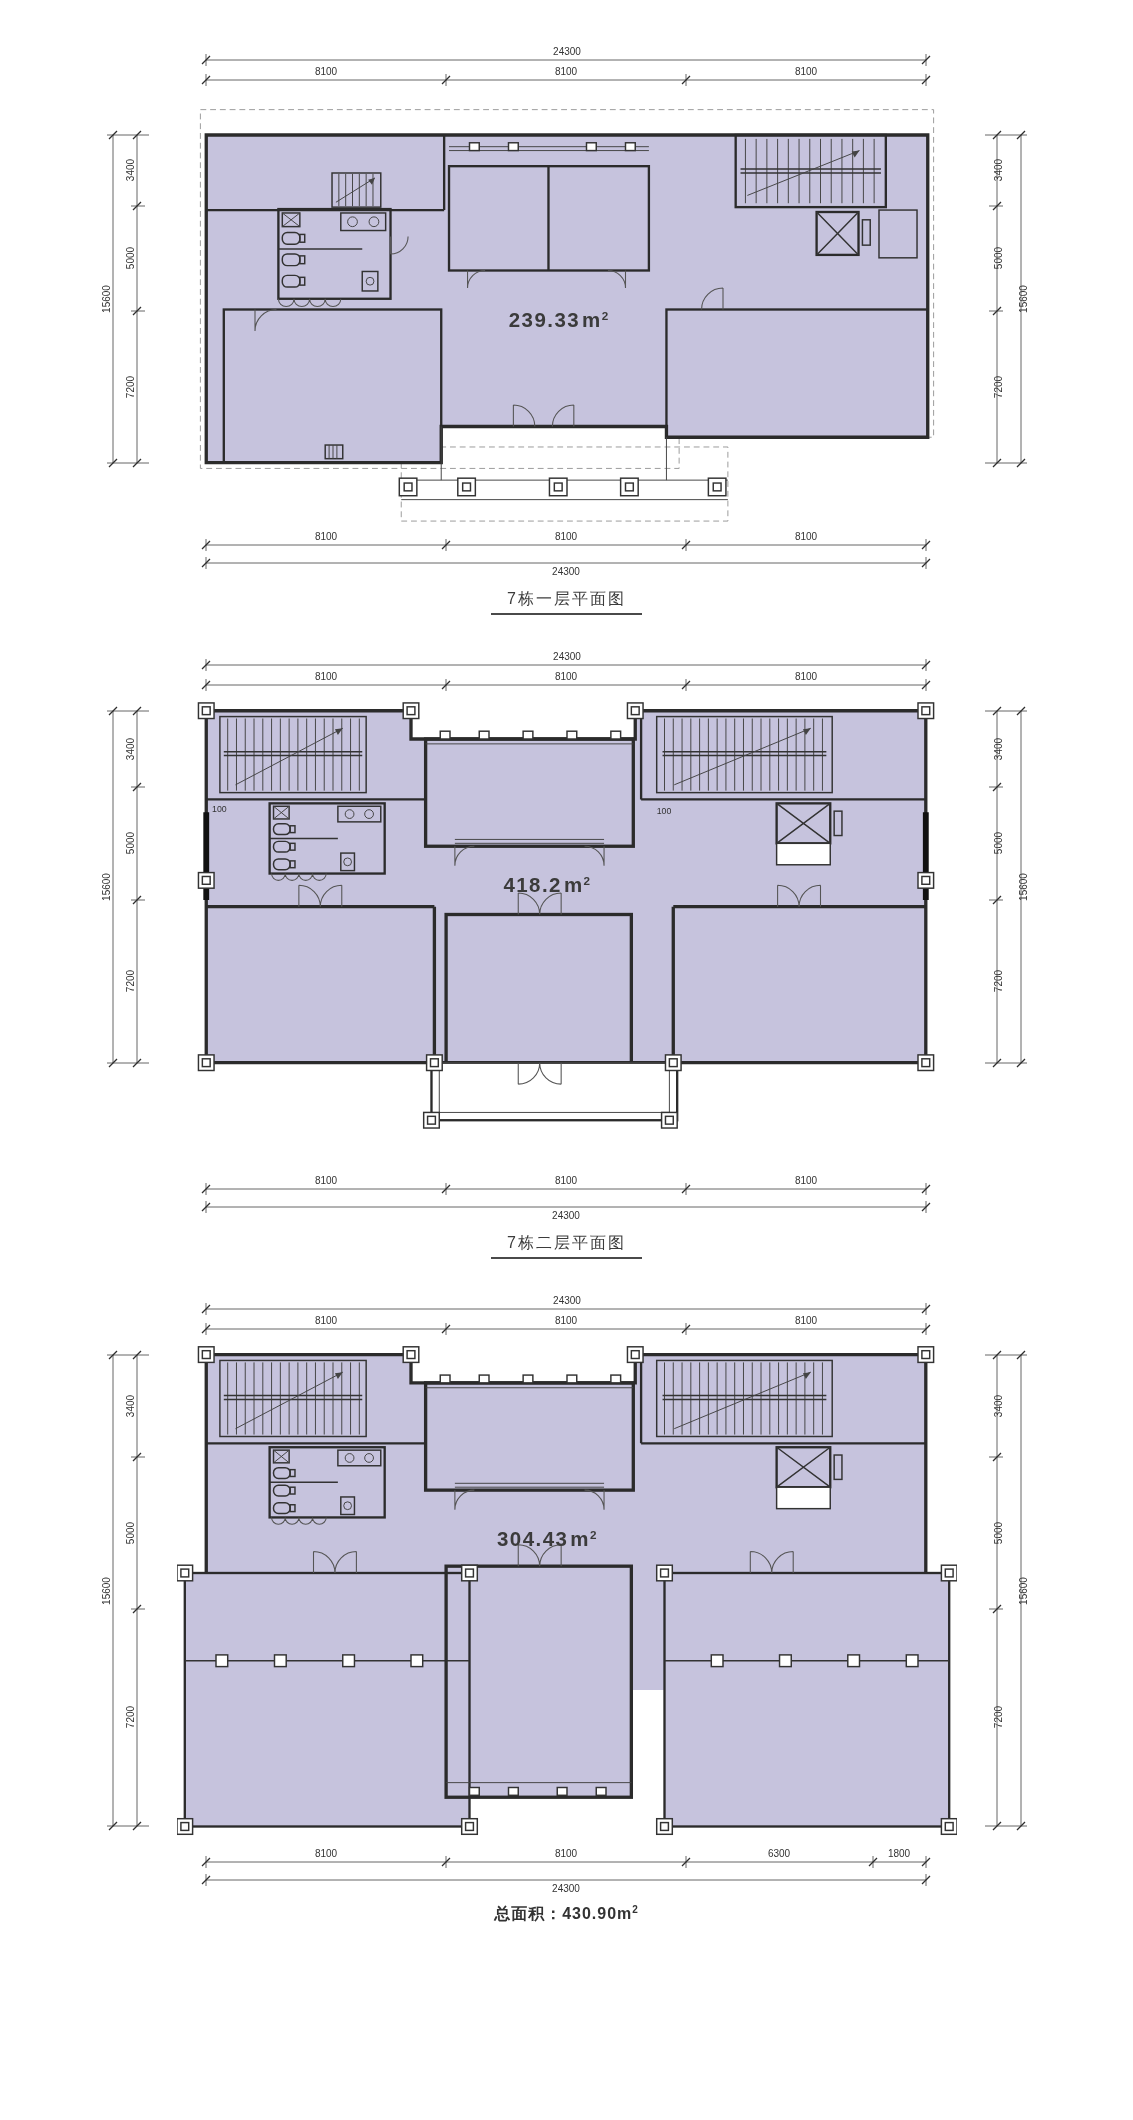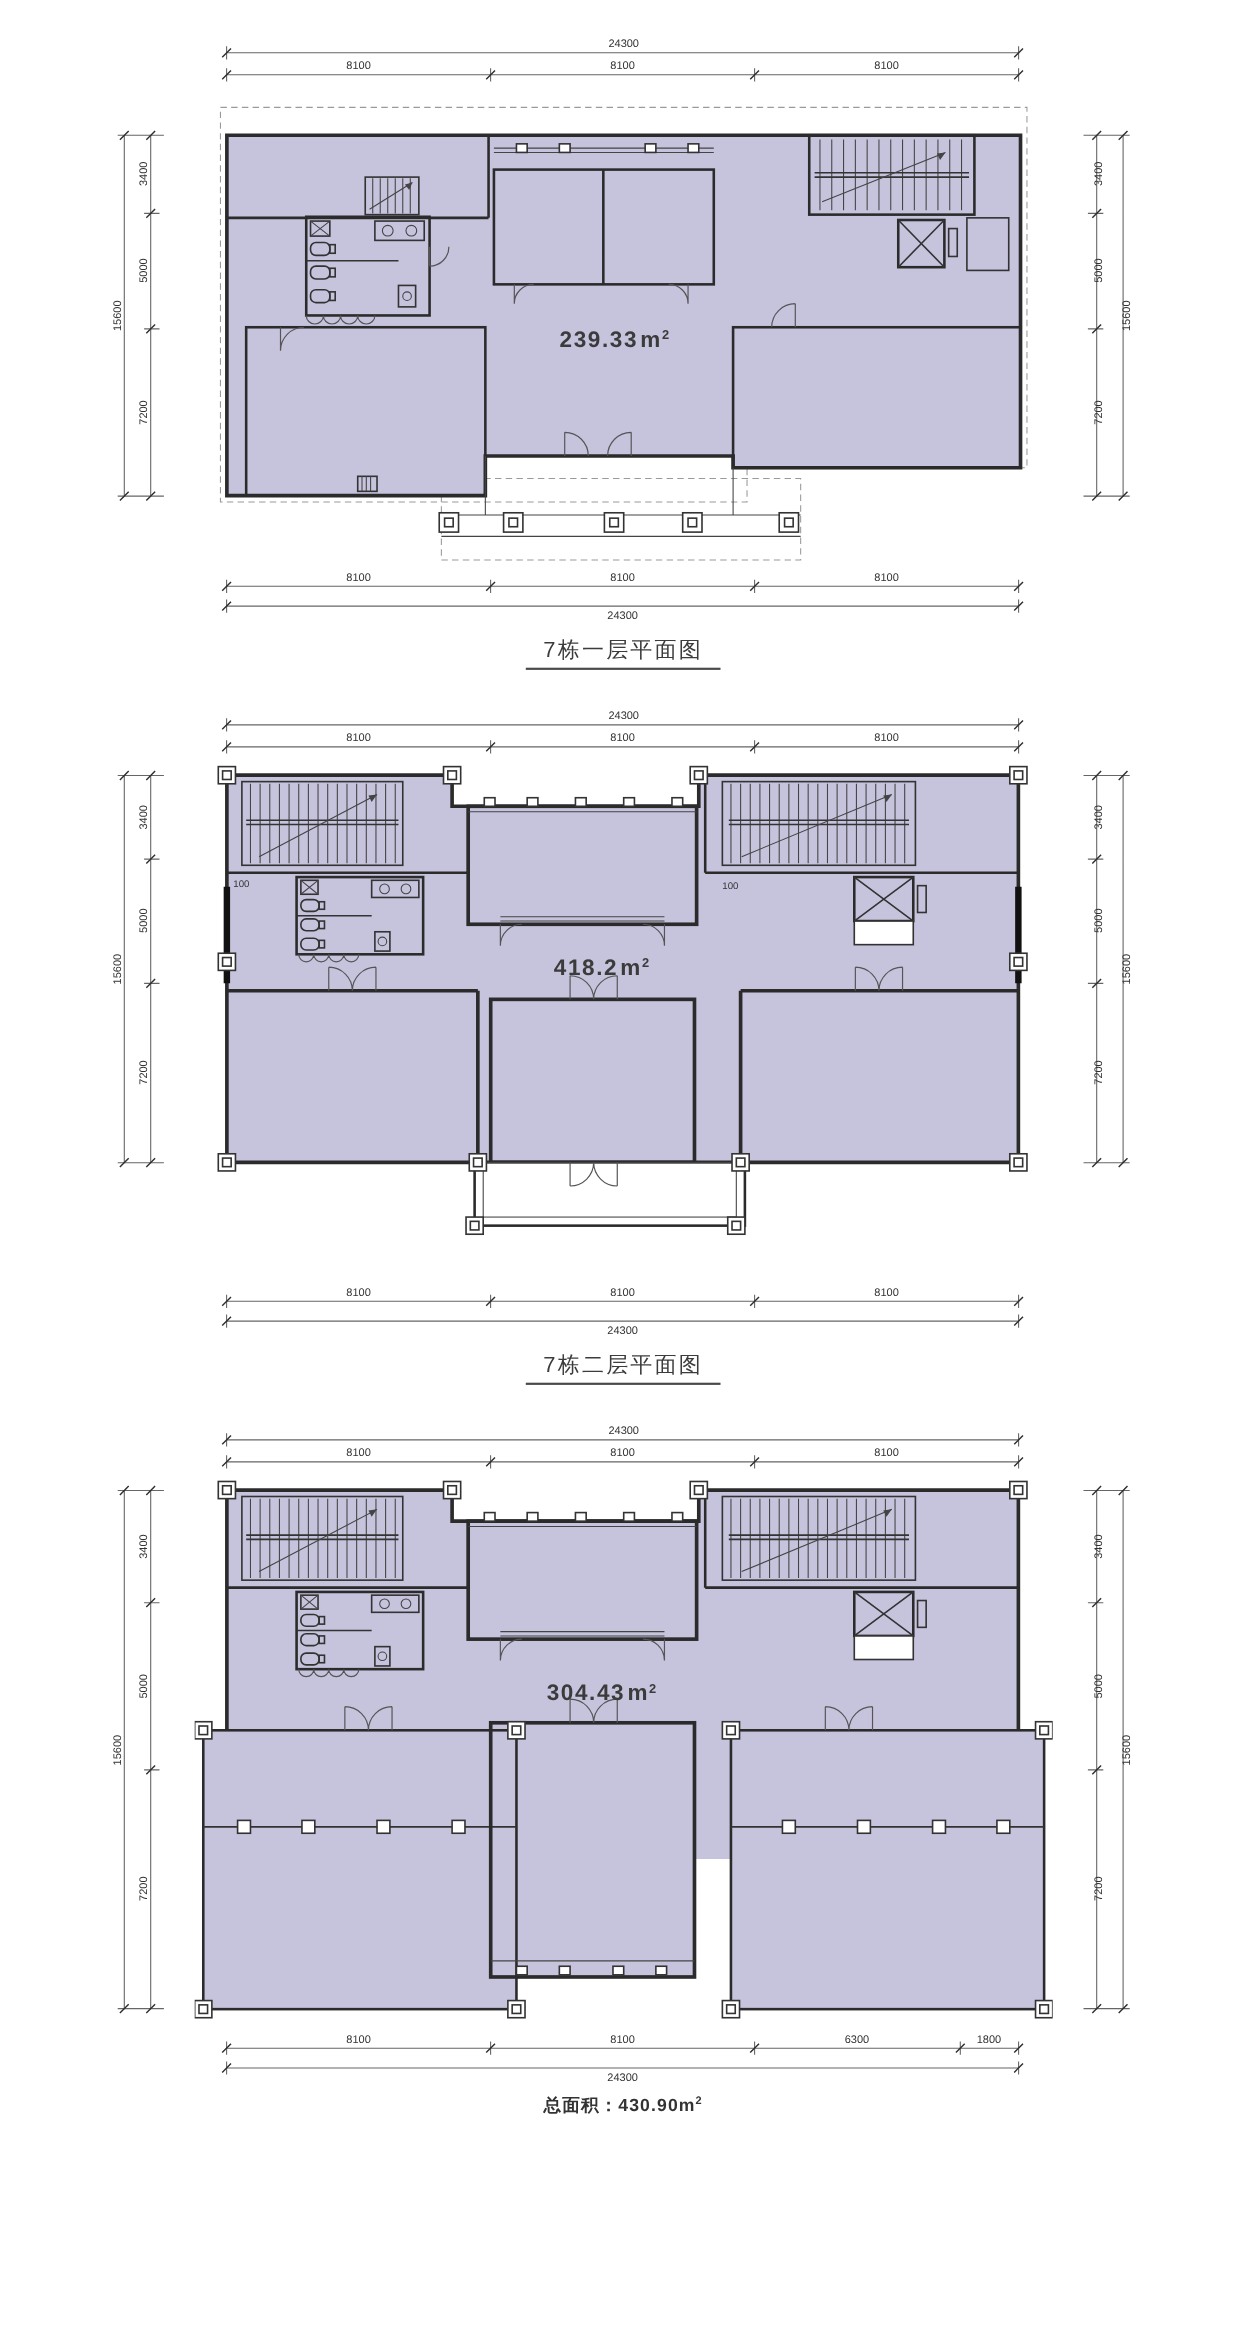--- a/index.html
+++ b/index.html
@@ -1,17 +1,17 @@
 <!DOCTYPE html>
 <html><head>
 <meta charset="utf-8">
 <style>
   html,body{margin:0;padding:0;background:#ffffff;}
   body{width:1133px;min-height:2120px;font-family:"Liberation Sans","DejaVu Sans",sans-serif;color:#333;}
-  .sheet{padding-top:32px;}
+  .sheet{padding-top:32px;margin-top:12px;}
   .plan-section{margin-bottom:34px;}
   .grid{display:grid;grid-template-columns:64px 780px 64px;justify-content:center;column-gap:14px;align-items:start;}
   .grid .mid{grid-column:2;}
   svg{display:block;}
   svg text{font-family:"Liberation Sans","DejaVu Sans",sans-serif;}
   .dt{font-size:10px;fill:#333;}
   .area-label{font-size:21px;font-weight:bold;fill:#3b3b3b;letter-spacing:1.5px;}
   .sup{font-size:12px;}
   .ann{font-size:9px;fill:#333;}
   .w4{stroke:#2b2b2b;stroke-width:3.4;fill:none;}
@@ -20,21 +20,21 @@
   .t{stroke:#444;stroke-width:1;fill:none;}
   .fillp{fill:#c6c3dd;}
   .arc{stroke:#555;stroke-width:1.1;fill:none;}
   .dl{stroke:#666;stroke-width:1;fill:none;}
   .tk{stroke:#2f2f2f;stroke-width:1.3;fill:none;}
   .dash{stroke:#9a9a9a;stroke-width:1;fill:none;stroke-dasharray:6 4;}
   .pil{fill:#fff;stroke:#333;stroke-width:1.5;}
   .wh{fill:#fff;}
   .blk{stroke:#111;stroke-width:6;fill:none;}
   .title-row{text-align:center;margin-top:12px;}
-  .plan-title{display:inline-block;font-size:20px;letter-spacing:2px;color:#3c3c3c;border-bottom:2px solid #4a4a4a;padding:0 16px 3px 16px;}
+  .plan-title{display:inline-block;font-size:16px;letter-spacing:2px;color:#3c3c3c;border-bottom:2px solid #4a4a4a;padding:0 16px 3px 16px;}
   .footer-row{text-align:center;margin-top:10px;}
   .total-area{font-size:16px;font-weight:bold;letter-spacing:1px;color:#333;}
   .total-area sup{font-size:10px;}
 </style>
 </head>
 <body>
 
 <div class="sheet">
 
 <div class="plan-section">

